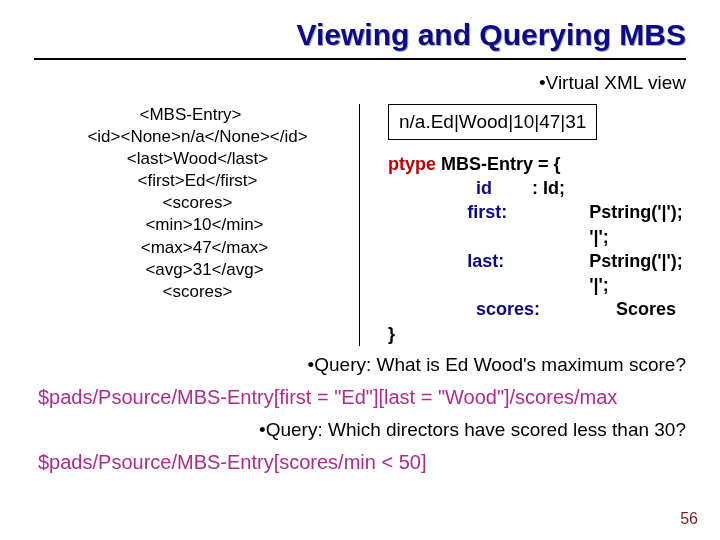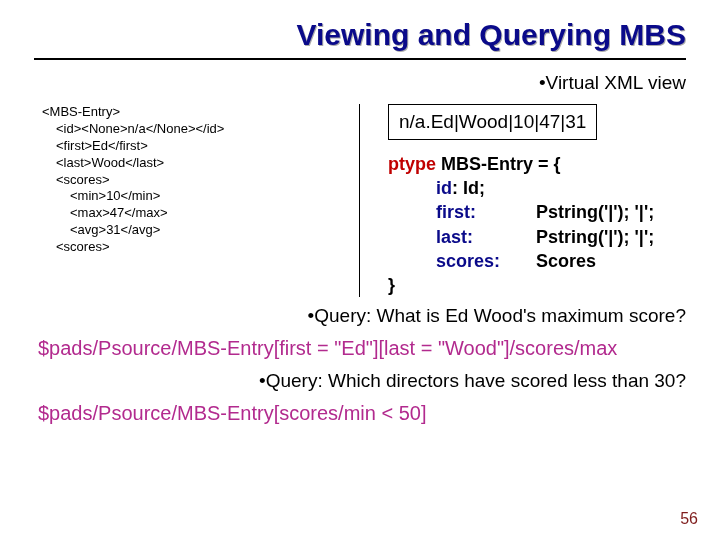--- a/index.html
+++ b/index.html
@@ -36,24 +36,25 @@
   .cols {
     display: flex;
     margin-top: 2px;
     margin-bottom: 6px;
   }
   .left {
     width: 50%;
     padding-left: 8px;
     padding-right: 20px;
     border-right: 1.5px solid #000;
-    font-size: 13px;
+    font-size: 17px;
     line-height: 1.3;
     color: #000;
     font-family: Arial, sans-serif;
+    text-align: center;
   }
   .left .ind1 { padding-left: 14px; }
   .left .ind2 { padding-left: 28px; }
   .right {
     width: 50%;
     padding-left: 22px;
     font-size: 18px;
     line-height: 1.35;
   }
   .box {
@@ -71,38 +72,38 @@
     color: #b22a8e;
     margin: 6px 0 10px 4px;
   }
   .pagenum {
     position: absolute;
     right: 22px;
     bottom: 12px;
     font-size: 16px;
     color: #7f1d1d;
   }
-  .ptype-row { display:flex; }
+  .ptype-row { display:flex;gap:40px; }
   .ptype-pad { display:inline-block; }
 </style>
 </head>
 <body>
 
 <div class="slide">
   <div class="title">Viewing and Querying MBS</div>
   <div class="hr"></div>
 
   <div class="bullet"><span class="dot">•</span><span>Virtual XML view</span></div>
 
   <div class="cols">
     <div class="left">
       <div>&lt;MBS-Entry&gt;</div>
       <div class="ind1">&lt;id&gt;&lt;None&gt;n/a&lt;/None&gt;&lt;/id&gt;</div>
+      <div class="ind1">&lt;last&gt;Wood&lt;/last&gt;</div>
       <div class="ind1">&lt;first&gt;Ed&lt;/first&gt;</div>
-      <div class="ind1">&lt;last&gt;Wood&lt;/last&gt;</div>
       <div class="ind1">&lt;scores&gt;</div>
       <div class="ind2">&lt;min&gt;10&lt;/min&gt;</div>
       <div class="ind2">&lt;max&gt;47&lt;/max&gt;</div>
       <div class="ind2">&lt;avg&gt;31&lt;/avg&gt;</div>
       <div class="ind1">&lt;scores&gt;</div>
     </div>
     <div class="right">
       <div class="box">n/a.Ed|Wood|10|47|31</div>
       <div style="padding-left:6px;font-weight:bold;">
         <div><span class="kw">ptype</span><span> MBS-Entry = {</span></div>

